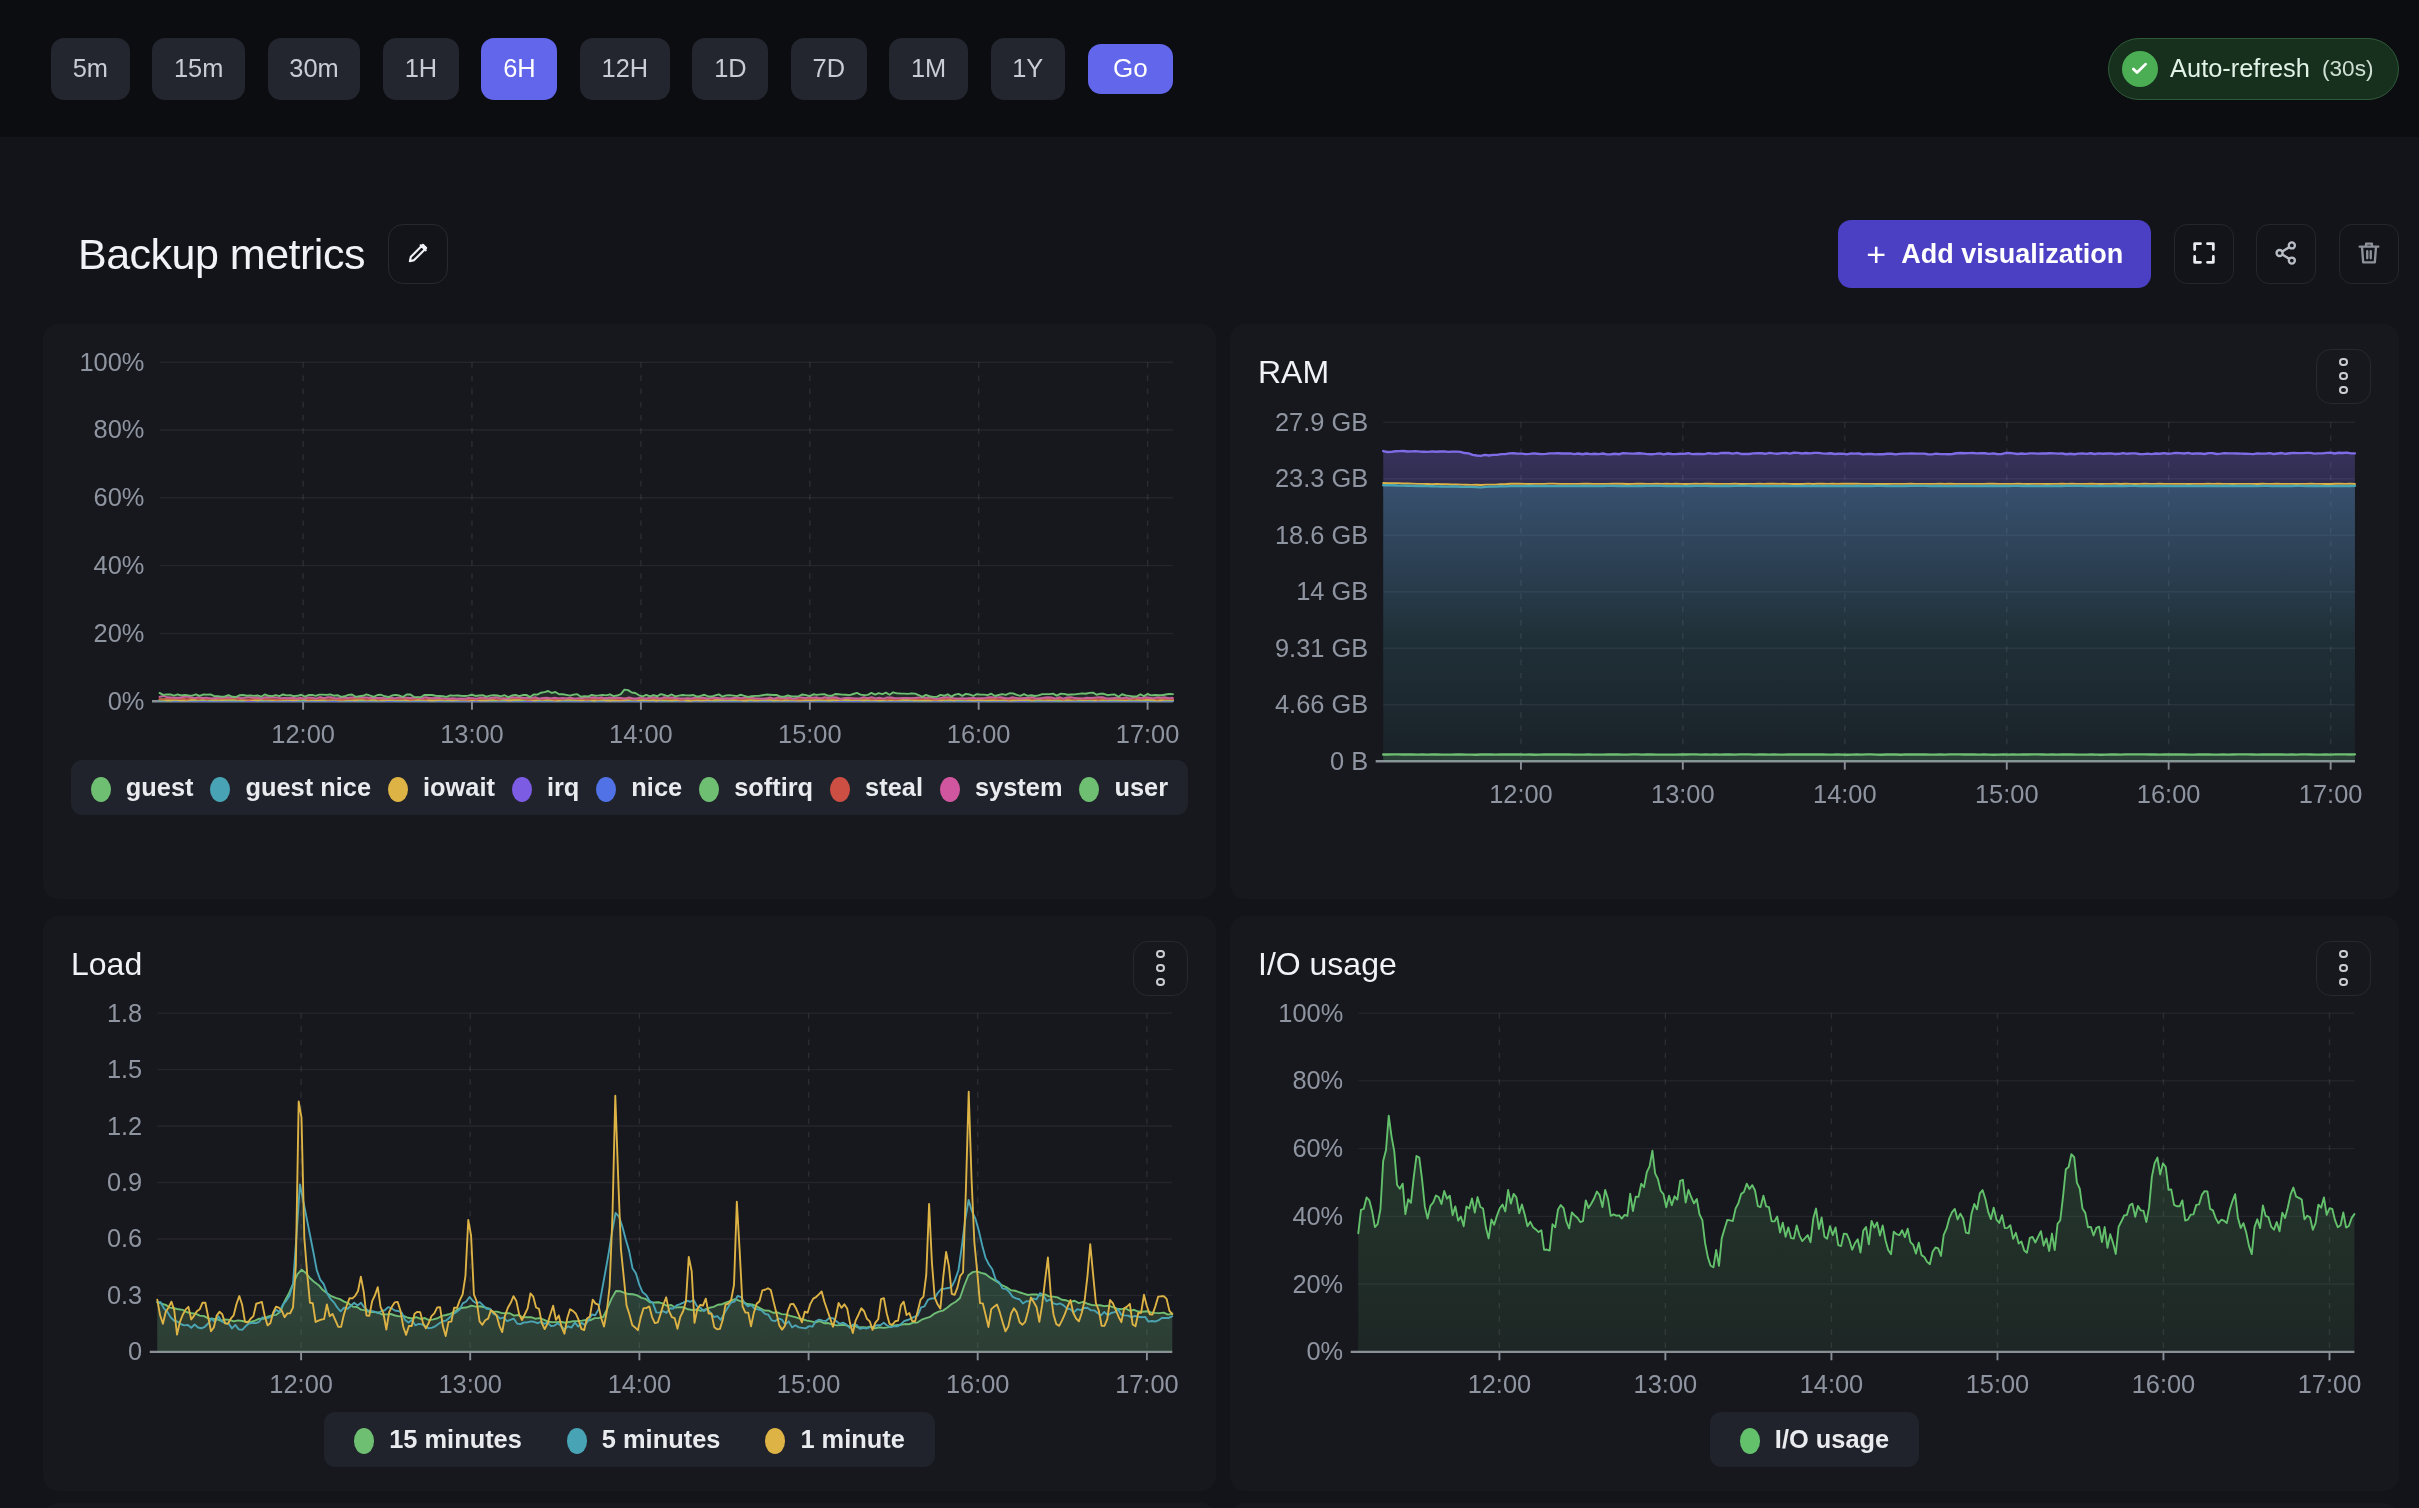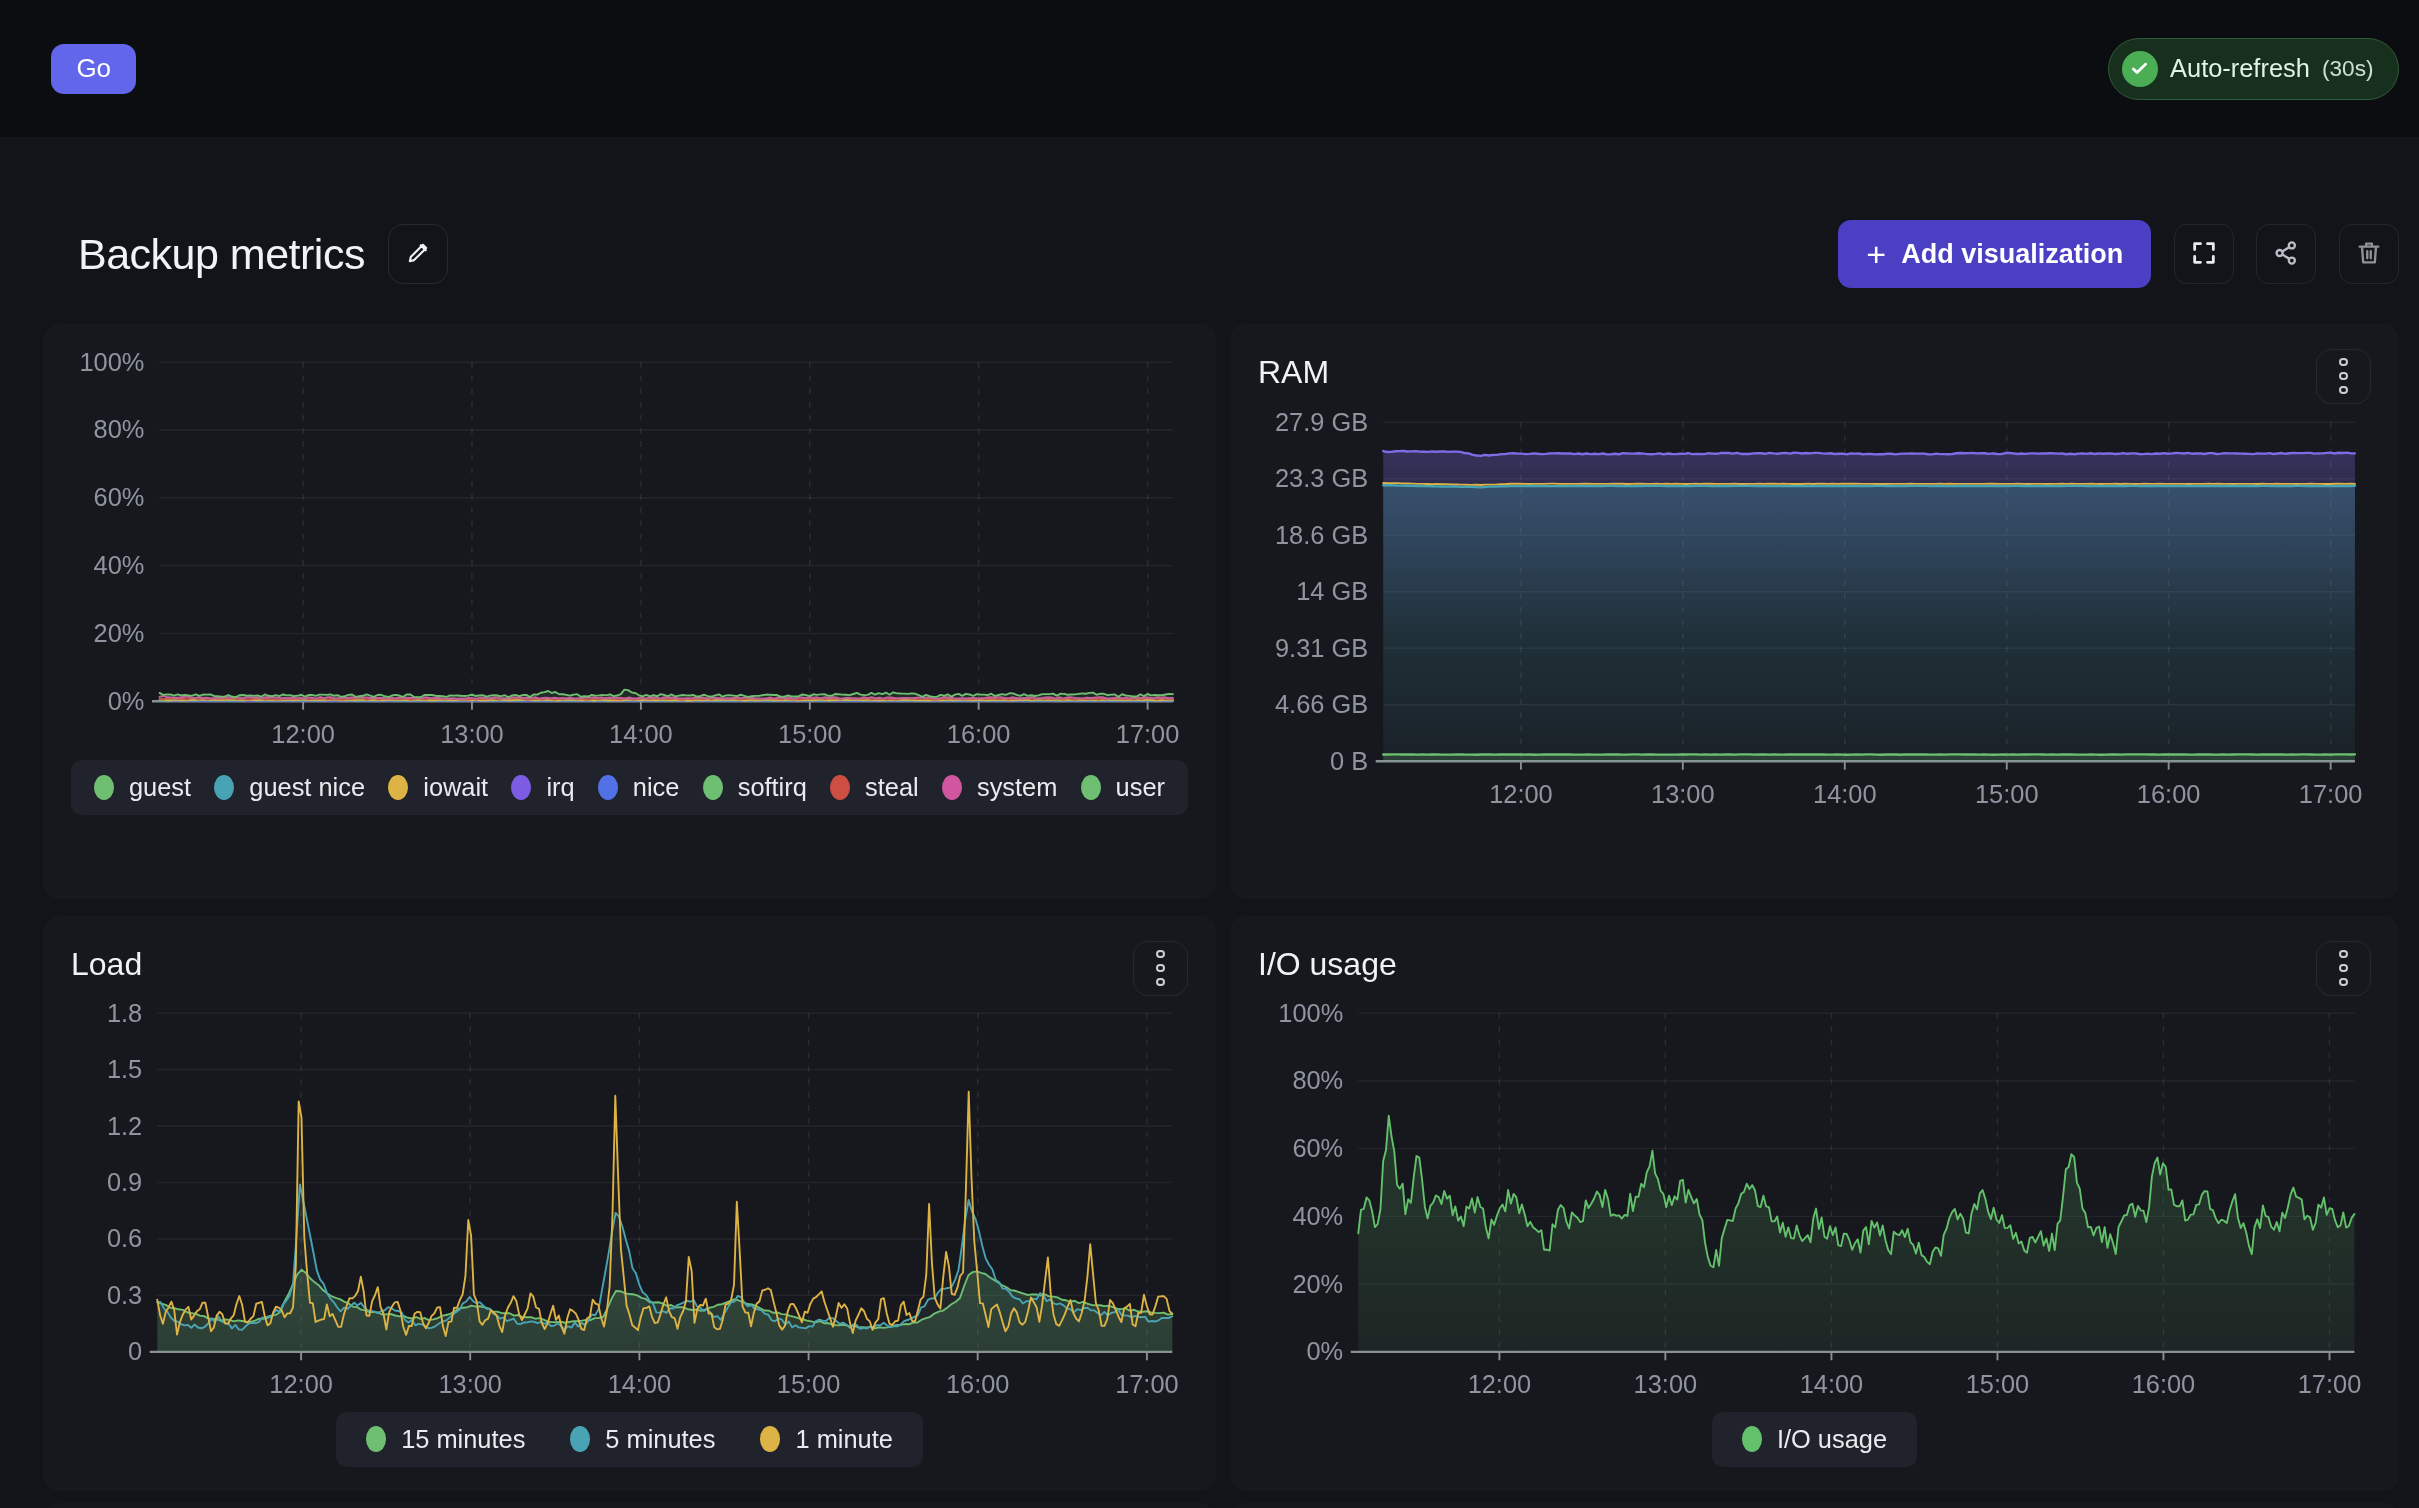--- a/index.html
+++ b/index.html
@@ -56,31 +56,43 @@
   .ylab, .xlab { fill:var(--muted,#8f95a0); font-size:27px; }
   .grid-h { stroke:rgba(255,255,255,0.06); stroke-width:1.5; }
   .grid-v { stroke:rgba(255,255,255,0.09); stroke-width:1.5; stroke-dasharray:6 8; }
   .axis  { stroke:var(--axis,#8a8f97); stroke-width:2.5; }
   .tick  { stroke:var(--axis,#8a8f97); stroke-width:2; }
 
   .legend-row { display:flex; justify-content:center; margin-top:6.6px; }
   .legend { display:flex; align-items:center; background:var(--legend-bg,#20232b);
             border-radius:11.3px; height:55px; padding:0 30px; gap:45px; font-size:25.4px; color:#e9ebef; }
   .legend.wide { width:100%; justify-content:space-around; gap:0; padding:0 11.3px; }
-  .legend-item { display:flex; align-items:center; gap:15px; cursor:pointer; }
+  .legend-item { display:flex; align-items:flex-end; gap:15px; cursor:pointer;font-weight:bold; }
   .dot { width:20px; height:25.4px; border-radius:50%; flex:0 0 auto; }
 
   .sliver-grid { display:grid; grid-template-columns:1173px 1169px; column-gap:14px;
                  margin:12.2px 21px 0 43px; }
   .panel-sliver { height:28px; border-radius:15px 15px 0 0; background:var(--panel-bg,#17181e); }
 </style>
 </head>
 <body>
 
 <div class="topbar">
+  <div class="ranges">
+      <button class="range-btn">5m</button>
+      <button class="range-btn">15m</button>
+      <button class="range-btn">30m</button>
+      <button class="range-btn">1H</button>
+      <button class="range-btn active">6H</button>
+      <button class="range-btn">12H</button>
+      <button class="range-btn">1D</button>
+      <button class="range-btn">7D</button>
+      <button class="range-btn">1M</button>
+      <button class="range-btn">1Y</button>
+    </div>
 
 
   <button class="go-btn">Go</button>
 
   <div class="autorefresh">
     <span class="check-circle">
       <svg width="21" height="21" viewBox="0 0 24 24">
           <path d="M5 12.5l4.2 4.2L19 7" fill="none" stroke="#fff" stroke-width="3.2" stroke-linecap="round" stroke-linejoin="round"></path>
         </svg>
     </span>

